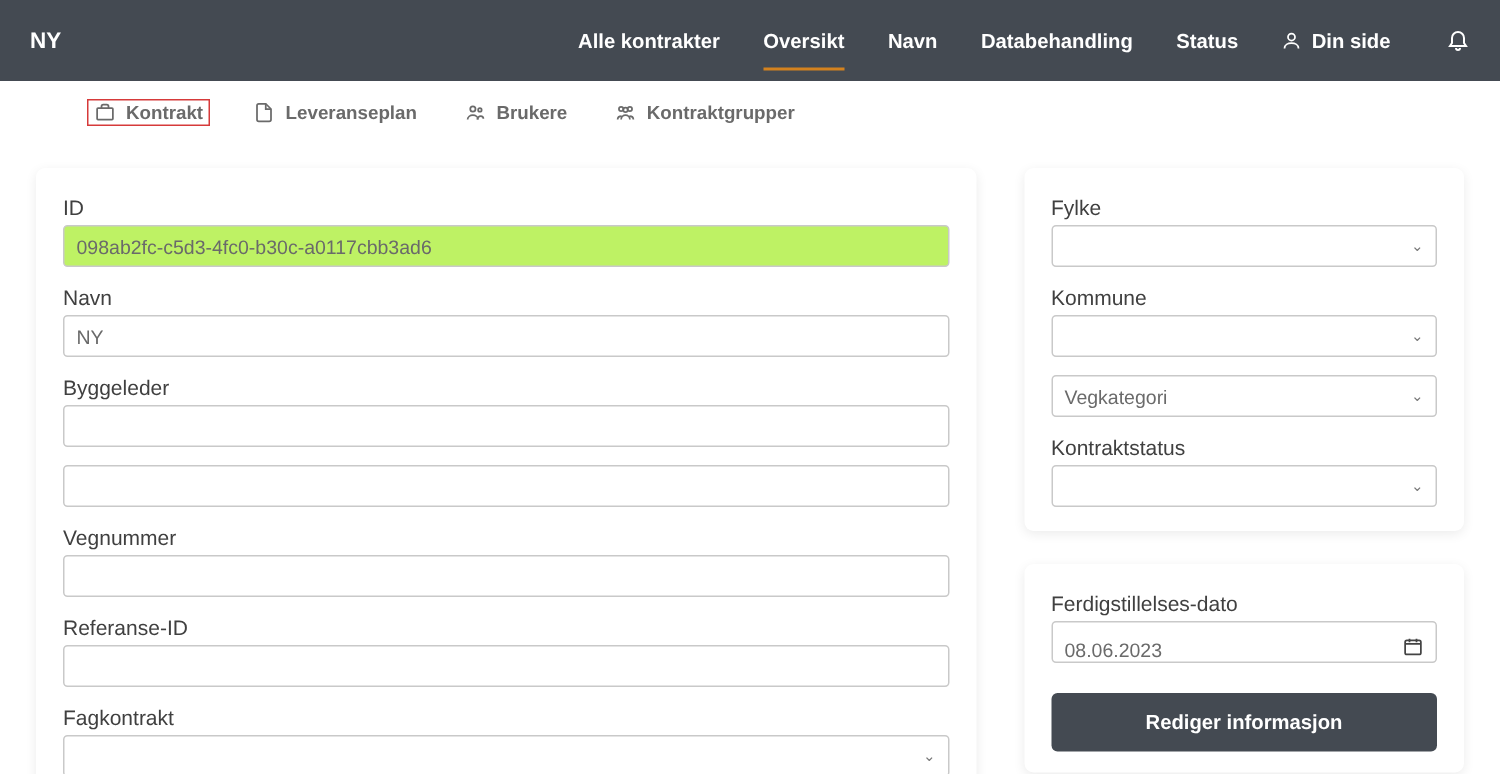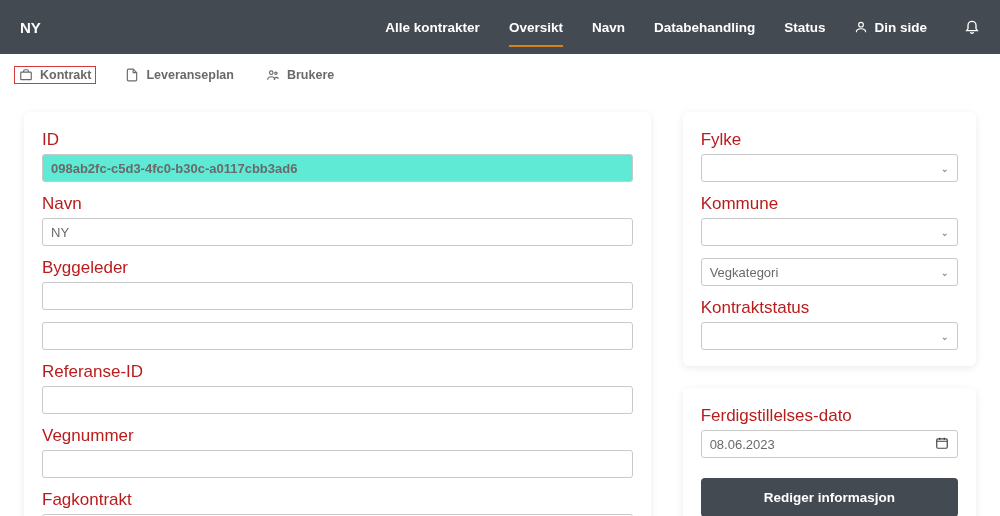--- a/index.html
+++ b/index.html
@@ -31,20 +31,21 @@
       background: #d4821e;
     }
     .topbar-user { display: flex; gap: 6px; font-size: 13.5px; font-weight: 600; cursor: pointer; }
     .bell { margin-left: 8px; cursor: pointer; }
 
     .subtabs {
       display: flex;
       gap: 26px;
       padding: 12px 14px;
       background: #fff;
+      margin-left: 44px;
     }
     .subtab {
       display: flex;
       align-items: center;
       gap: 7px;
       font-size: 12.5px;
       font-weight: 600;
       color: #6a6a6a;
       cursor: pointer;
       padding: 2px 3px;
@@ -61,42 +62,42 @@
       border-radius: 6px;
       box-shadow: 0 2px 8px rgba(0,0,0,0.08);
       background: #fff;
       padding: 18px 18px 14px 18px;
     }
     .panel-left { flex: 1 1 640px; min-width: 0; }
     .panel-right-wrap { display: flex; flex-direction: column; gap: 22px; width: 300px; }
     .panel-right { }
 
     .field { margin-bottom: 12px; }
-    .field-label { color: #b91c1c; font-size: 17px; margin-bottom: 4px; display: block; }
+    .field-label { color: #404040; font-size: 14px; margin-bottom: 4px; display: block; }
     .field input[type="text"], .field-select, .field-date {
       width: 100%;
       height: 28px;
       border: 1px solid #c9c9c9;
       border-radius: 3px;
       background: #fff;
       padding: 0 8px;
       font-size: 13px;
       color: #6a6a6a;
     }
-    .field input[readonly] { background: #5eead4; font-weight: bold; }
+    .field input[readonly] { background: #bef264; }
     .field-select {
       display: flex;
       align-items: center;
       justify-content: space-between;
       cursor: pointer;
     }
     .chev { font-size: 10px; color: #777; }
     .field-date {
       display: flex;
-      align-items: center;
+      align-items: flex-end;
       justify-content: space-between;
       gap: 28px;
     }
     .cal { font-size: 14px; color: #444; }
 
     .action-button {
       background: #444a52;
       color: #fff;
       font-size: 13.5px;
       font-weight: 600;
@@ -153,20 +154,29 @@
   </div>
   <div class="subtab">
     <svg width="14" height="14" viewBox="0 0 24 24" fill="none" stroke="#6a6a6a" stroke-width="2">
       <circle cx="9" cy="8" r="3"></circle>
         <path d="M3 20c0-3 3-5 6-5s6 2 6 5"></path>
         <circle cx="17" cy="9" r="2"></circle>
         <path d="M14 20c0-2 2-4 4-4s3 1 3 3"></path>
     </svg>
     <span>Brukere</span>
   </div>
+  <div class="subtab">
+    <svg width="14" height="14" viewBox="0 0 24 24" fill="none" stroke="#6a6a6a" stroke-width="2">
+      <circle cx="7" cy="8" r="2.5"></circle>
+        <circle cx="17" cy="8" r="2.5"></circle>
+        <circle cx="12" cy="9" r="2.5"></circle>
+        <path d="M3 20c0-2.5 2-4 4.5-4M21 20c0-2.5-2-4-4.5-4M7 20c0-3 2.5-5 5-5s5 2 5 5"></path>
+    </svg>
+    <span>Kontraktgrupper</span>
+  </div>
 </div>
 
 <div class="content">
 
   <div class="panel panel-left">
     <div class="field">
       <span class="field-label">ID</span>
       <input type="text" readonly="" value="098ab2fc-c5d3-4fc0-b30c-a0117cbb3ad6" style="">
     </div>
     <div class="field">
@@ -174,25 +184,25 @@
       <input type="text" value="NY" style="">
     </div>
     <div class="field">
       <span class="field-label">Byggeleder</span>
       <input type="text" value="" style="">
     </div>
     <div class="field">
       <input type="text" value="" style="">
     </div>
     <div class="field">
+      <span class="field-label">Vegnummer</span>
+      <input type="text" value="" style="">
+    </div>
+    <div class="field">
       <span class="field-label">Referanse-ID</span>
-      <input type="text" value="" style="">
-    </div>
-    <div class="field">
-      <span class="field-label">Vegnummer</span>
       <input type="text" value="" style="">
     </div>
     <div class="field">
       <span class="field-label">Fagkontrakt</span>
       <div class="field-select">
         <span></span>
         <span class="chev">⌄</span>
       </div>
     </div>
 

